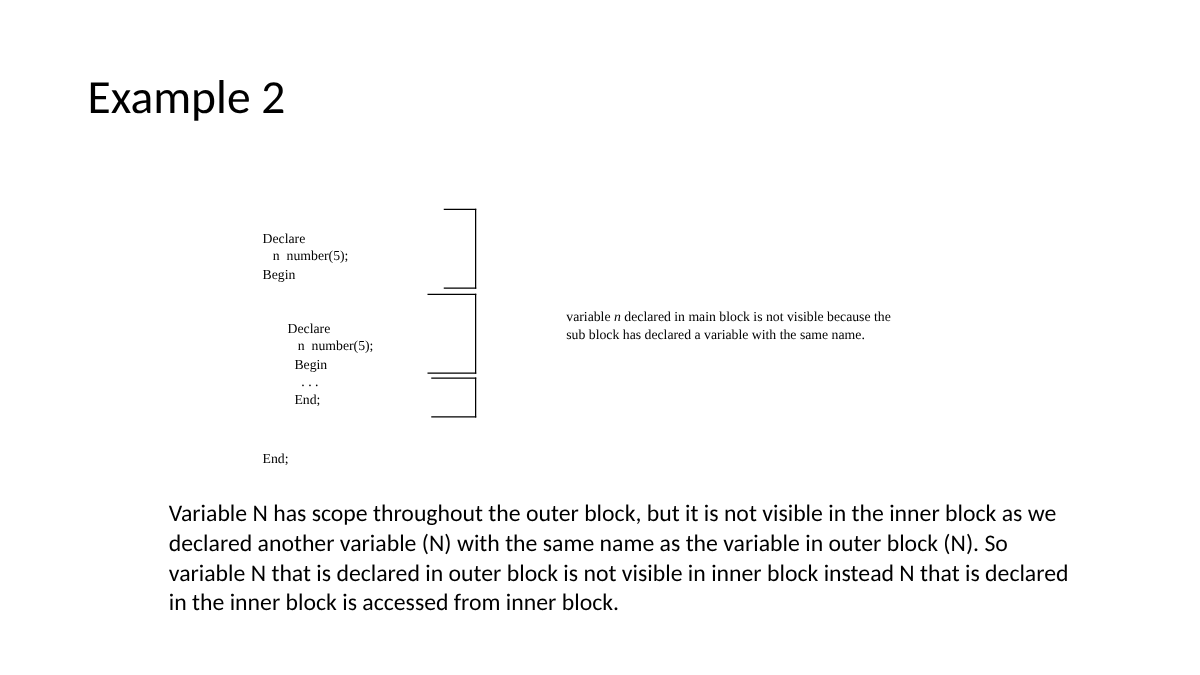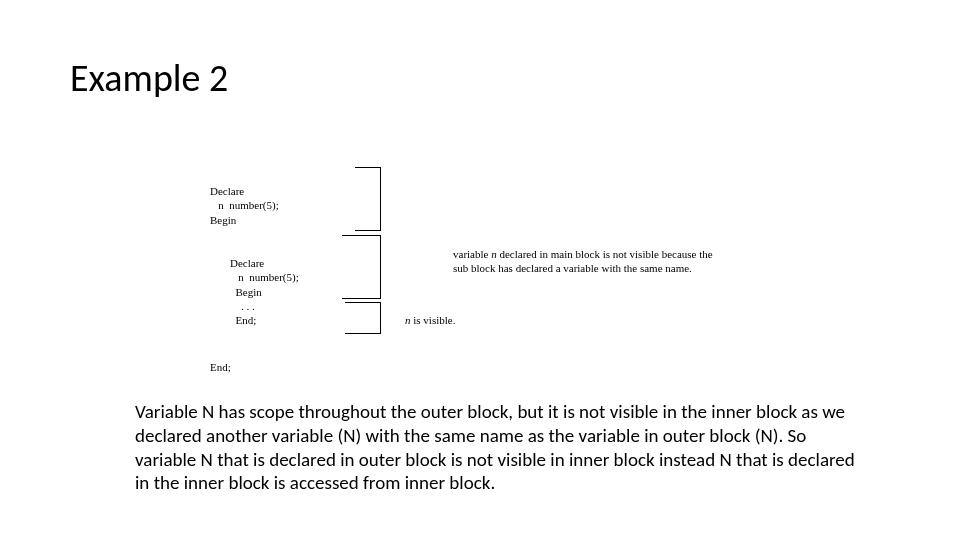--- a/index.html
+++ b/index.html
@@ -82,16 +82,15 @@
   Begin
     . . .
   End;</div>
   <div class="code code-outer-bottom">End;</div>
 
   <div class="bracket br1"></div>
   <div class="bracket br2"></div>
   <div class="bracket br3"></div>
 
   <div class="ann ann2"><span>variable </span><span class="n">n</span><span>  declared in main block is not visible because the sub block has declared  a variable with the same name.</span></div>
-  <div class="ann ann3"><span class="n">n</span><span> is visible.</span></div>
 </div>
 
 <div class="bodytext">Variable N  has scope throughout the outer block, but it is not visible in the inner block as we declared another variable (N) with the same name as the variable in outer block (N). So variable N that is declared in outer block is not visible in inner block instead N that is declared in the inner block is accessed from inner block.</div>
 
 </body></html>

